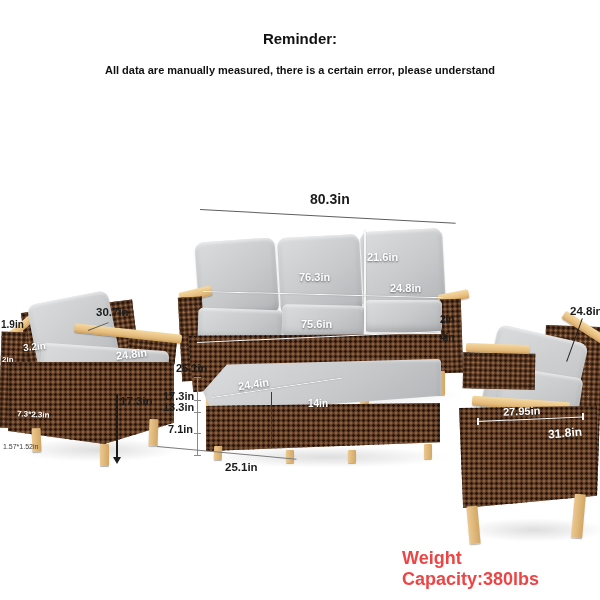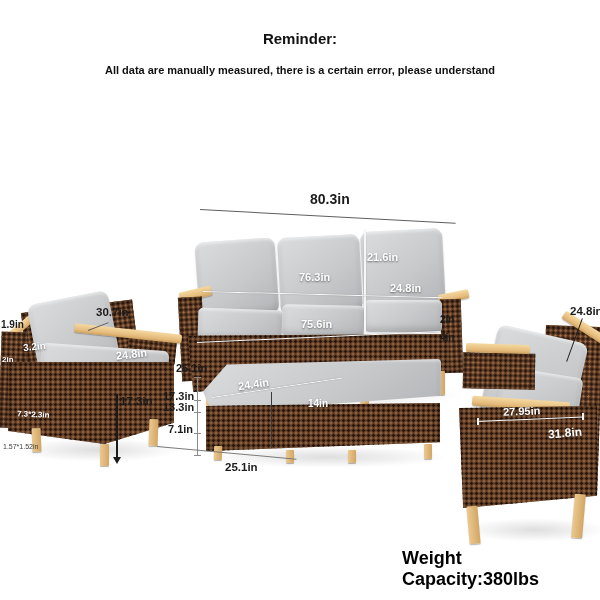--- a/index.html
+++ b/index.html
@@ -22,21 +22,21 @@
   .dline{height:1px;background:#5e5e5e;transform-origin:left center;}
   .dline.lt{background:#fbfbfb;box-shadow:0 0 1px rgba(0,0,0,.4);}
   .vline{width:1.5px;background:#f7f7f7;box-shadow:0 0 1px rgba(0,0,0,.35);}
   .vline.dk{background:#3a3a3a;box-shadow:none;width:1px;}
   .lbl{font-size:11px;font-weight:600;color:#1b1b1b;white-space:nowrap;line-height:1;}
   .lbl.lt{color:#ffffff;text-shadow:0 1px 2px rgba(0,0,0,.5);}
   .lbl.sm{font-size:8px;}
   .lbl.xs{font-size:7px;font-weight:400;color:#3c3c3c;}
   .hdr-title{font-size:15px;font-weight:700;color:#111;}
   .hdr-sub{font-size:11px;font-weight:600;color:#111;}
-  .footer-txt{font-size:18px;font-weight:700;color:#000000;}
+  .footer-txt{font-size:18px;font-weight:700;color:#ef4444;}
   .arrowhead-down{width:0;height:0;border-left:4px solid transparent;border-right:4px solid transparent;
                   border-top:7px solid #1a1a1a;}
 </style>
 </head>
 <body>
 
 <div class="canvas">
 
   <div class="abs hdr-sub" style="left:0;right:0;top:64px;text-align:center;">All data are manually measured, there is a certain error, please understand</div>
   <div class="abs hdr-title" style="left:0;right:0;top:30;top:30px;text-align:center;">Reminder:</div>

